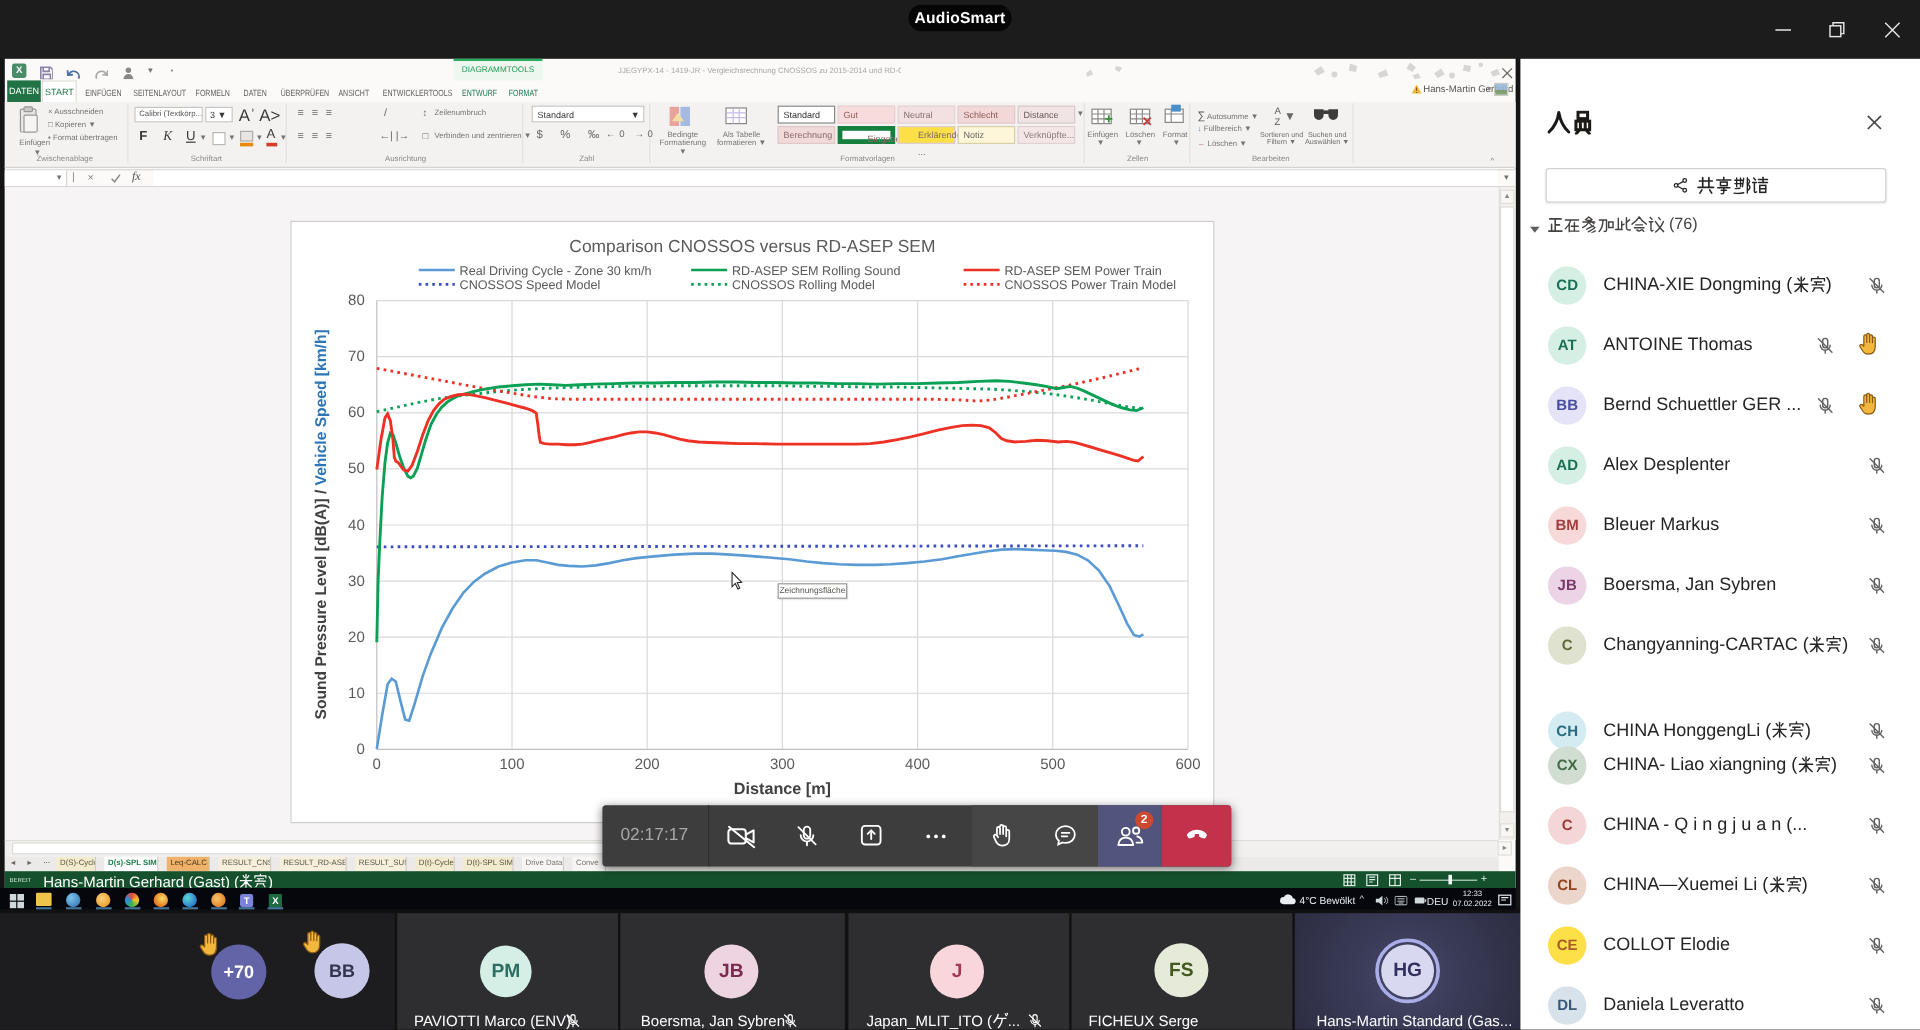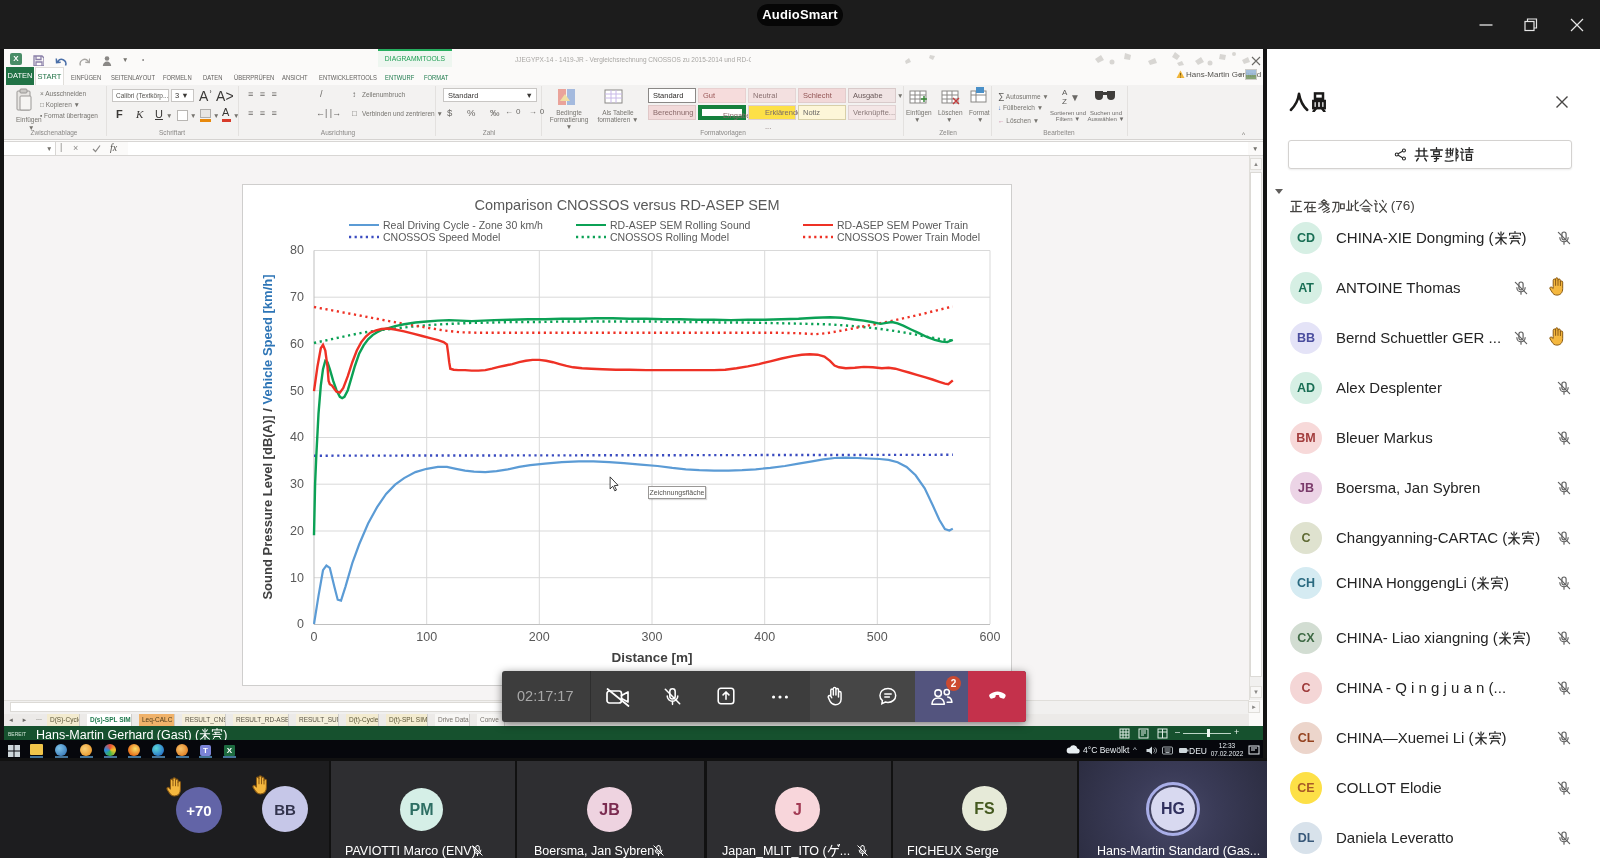--- a/index.html
+++ b/index.html
@@ -310,21 +310,21 @@
     <g fill="none" stroke="#8a8886">
       <rect x="2" y="3" width="17" height="13" fill="#fff"></rect>
       <path d="M2 7h17M2 11h17M8 3v13M13 3v13" stroke="#c8b8e8"></path>
     </g>
   </svg>
 <div class="a t7" style="left:596px;top:109px;width:44px;text-align:center">Als Tabelle<br>formatieren ▼</div>
 <div class="a box" style="left:648px;top:88px;width:48px;height:15px;font-size:7.5px;color:#2f2d2b;line-height:14px;padding-left:4px;border-color:#8a8886">Standard</div>
 <div class="a" style="left:698px;top:88px;width:48px;height:15px;background:#f6dcdc;border:1px solid #e8d0d0;font-size:7.5px;color:#9c5a5a;line-height:14px;padding-left:4px">Gut</div>
 <div class="a" style="left:748px;top:88px;width:48px;height:15px;background:#f3e0e0;border:1px solid #e4d4d4;font-size:7.5px;color:#8a7070;line-height:14px;padding-left:4px">Neutral</div>
 <div class="a" style="left:798px;top:88px;width:48px;height:15px;background:#f2d8d8;border:1px solid #e2cccc;font-size:7.5px;color:#935555;line-height:14px;padding-left:4px">Schlecht</div>
-<div class="a" style="left:848px;top:88px;width:48px;height:15px;background:#f0e4e4;border:1px solid #d8caca;font-size:7.5px;color:#6a5a5a;line-height:14px;padding-left:4px">Ausgabe</div>
+<div class="a" style="left:848px;top:88px;width:48px;height:15px;background:#f0e4e4;border:1px solid #d8caca;font-size:7.5px;color:#6a5a5a;line-height:14px;padding-left:4px">Distance</div>
 <div class="a" style="left:648px;top:105px;width:48px;height:15px;background:#f2dada;border:1px solid #e0c8c8;font-size:7.5px;color:#8a6a6a;line-height:14px;padding-left:4px">Berechnung</div>
 <div class="a" style="left:698px;top:105px;width:48px;height:15px;background:#ffffff;border:4px solid #15803d;font-size:7.5px;color:#8a6a6a;line-height:14px;padding-left:21px">Eingabe</div>
 <div class="a" style="left:748px;top:105px;width:48px;height:15px;background:#fde047;border:1px solid #ddcfcf;font-size:7.5px;color:#7a6a6a;line-height:14px;padding-left:16px">Erklärender ...</div>
 <div class="a box" style="left:798px;top:105px;width:48px;height:15px;font-size:7.5px;color:#6a6866;line-height:14px;padding-left:4px;background:#fdf6d8;border-color:#d8cfa8">Notiz</div>
 <div class="a" style="left:848px;top:105px;width:48px;height:15px;background:#f4e6e6;border:1px solid #e0d2d2;font-size:7.5px;color:#8a7a7a;line-height:14px;padding-left:4px">Verknüpfte...</div>
 <div class="a t7" style="left:897px;top:92px">▼</div>
 
 <svg class="a" style="left:906px;top:88px" width="24" height="18">
     <g fill="none" stroke="#8a8886">
       <rect x="4" y="3" width="16" height="12" fill="#fff"></rect>
@@ -622,21 +622,21 @@
     <svg class="u" width="60" height="15" viewBox="0 0 56 14">
       <g>
         <use href="#g-gong"></use>
         <use href="#g-xiang" x="14"></use>
         <use href="#g-yao" x="28"></use>
         <use href="#g-qing" x="42"></use>
       </g>
     </svg>
   </div>
 <div class="a" style="left:1275px;top:189px;width:0;height:0;border-left:4px solid transparent;border-right:4px solid transparent;border-top:5px solid #605e5c"></div>
-<div class="a" style="left:1289px;top:196px;color:#444240"><svg class="u" style="display:inline-block;vertical-align:-3px" width="98" height="14" viewBox="0 0 98 14">
+<div class="a" style="left:1289px;top:178px;color:#444240"><svg class="u" style="display:inline-block;vertical-align:-3px" width="98" height="14" viewBox="0 0 98 14">
       <g>
         <use href="#g-zheng"></use>
         <use href="#g-zai" x="14"></use>
         <use href="#g-can" x="28"></use>
         <use href="#g-jia" x="42"></use>
         <use href="#g-ci" x="56"></use>
         <use href="#g-hui" x="70"></use>
         <use href="#g-yi" x="84"></use>
       </g>
     </svg><span style="font-size:13.5px"> (76)</span></div>
@@ -697,21 +697,21 @@
     <div class="pav" style="background:#dfe2cf;color:#5f6a34">C</div>
     <div class="pname">Changyanning-CARTAC (<svg class="cjk" width="14" height="14" viewBox="0 0 14 14" style="color:#242424">
         <use href="#g-lai"></use>
       </svg><svg class="cjk" width="14" height="14" viewBox="0 0 14 14" style="color:#242424">
         <use href="#g-bin"></use>
       </svg>)</div>
     <svg class="micg" style="left:288px;top:16px" width="18" height="18" viewBox="0 0 24 24">
       <use href="#micoff"></use>
     </svg>
   </div>
-<div class="prow" style="top:558px">
+<div class="prow" style="top:584px">
     <div class="pav" style="background:#d5ebf2;color:#2a6a80">CH</div>
     <div class="pname">CHINA HonggengLi (<svg class="cjk" width="14" height="14" viewBox="0 0 14 14" style="color:#242424">
         <use href="#g-lai"></use>
       </svg><svg class="cjk" width="14" height="14" viewBox="0 0 14 14" style="color:#242424">
         <use href="#g-bin"></use>
       </svg>)</div>
     <svg class="micg" style="left:288px;top:16px" width="18" height="18" viewBox="0 0 24 24">
       <use href="#micoff"></use>
     </svg>
   </div>

